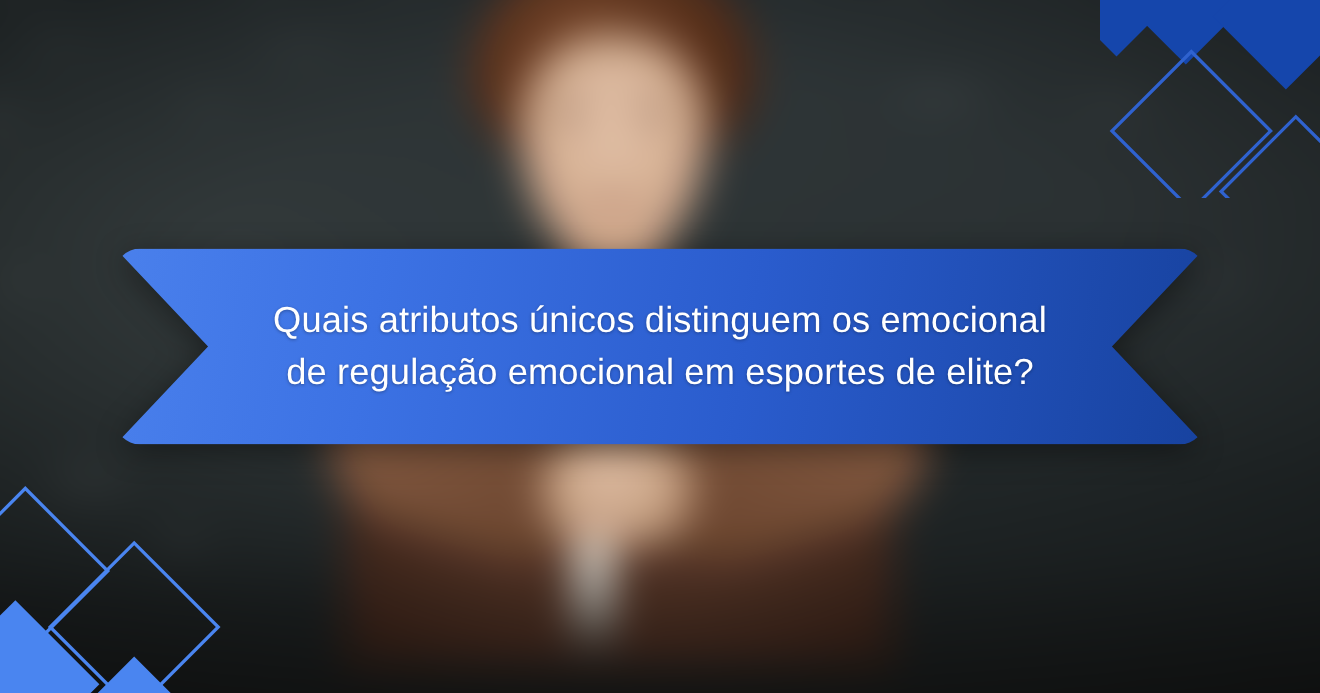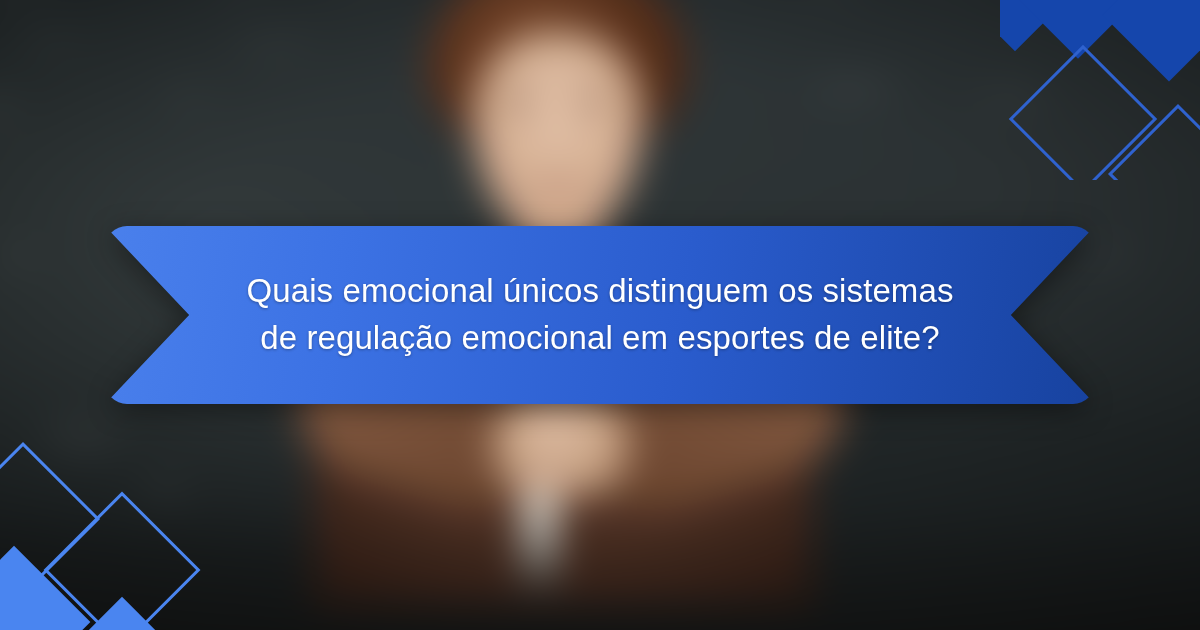--- a/index.html
+++ b/index.html
@@ -235,17 +235,17 @@
 
     <rect x="68" y="96" width="108" height="108" transform="rotate(45 122 150)" fill="none" stroke="#4a85f0" stroke-width="3"></rect>
 
     <rect x="-40" y="148" width="108" height="108" transform="rotate(45 14 202)" fill="#4a85f0"></rect>
 
     <rect x="66" y="200" width="112" height="112" transform="rotate(45 122 256)" fill="#4a85f0"></rect>
   </svg>
 
   <div class="banner-wrap">
     <div class="banner"></div>
-    <div class="banner-text">Quais emocional únicos distinguem os sistemas
+    <div class="banner-text">Quais atributos únicos distinguem os emocional
 de regulação emocional em esportes de elite?</div>
   </div>
 
 </div>
 
 </body></html>

